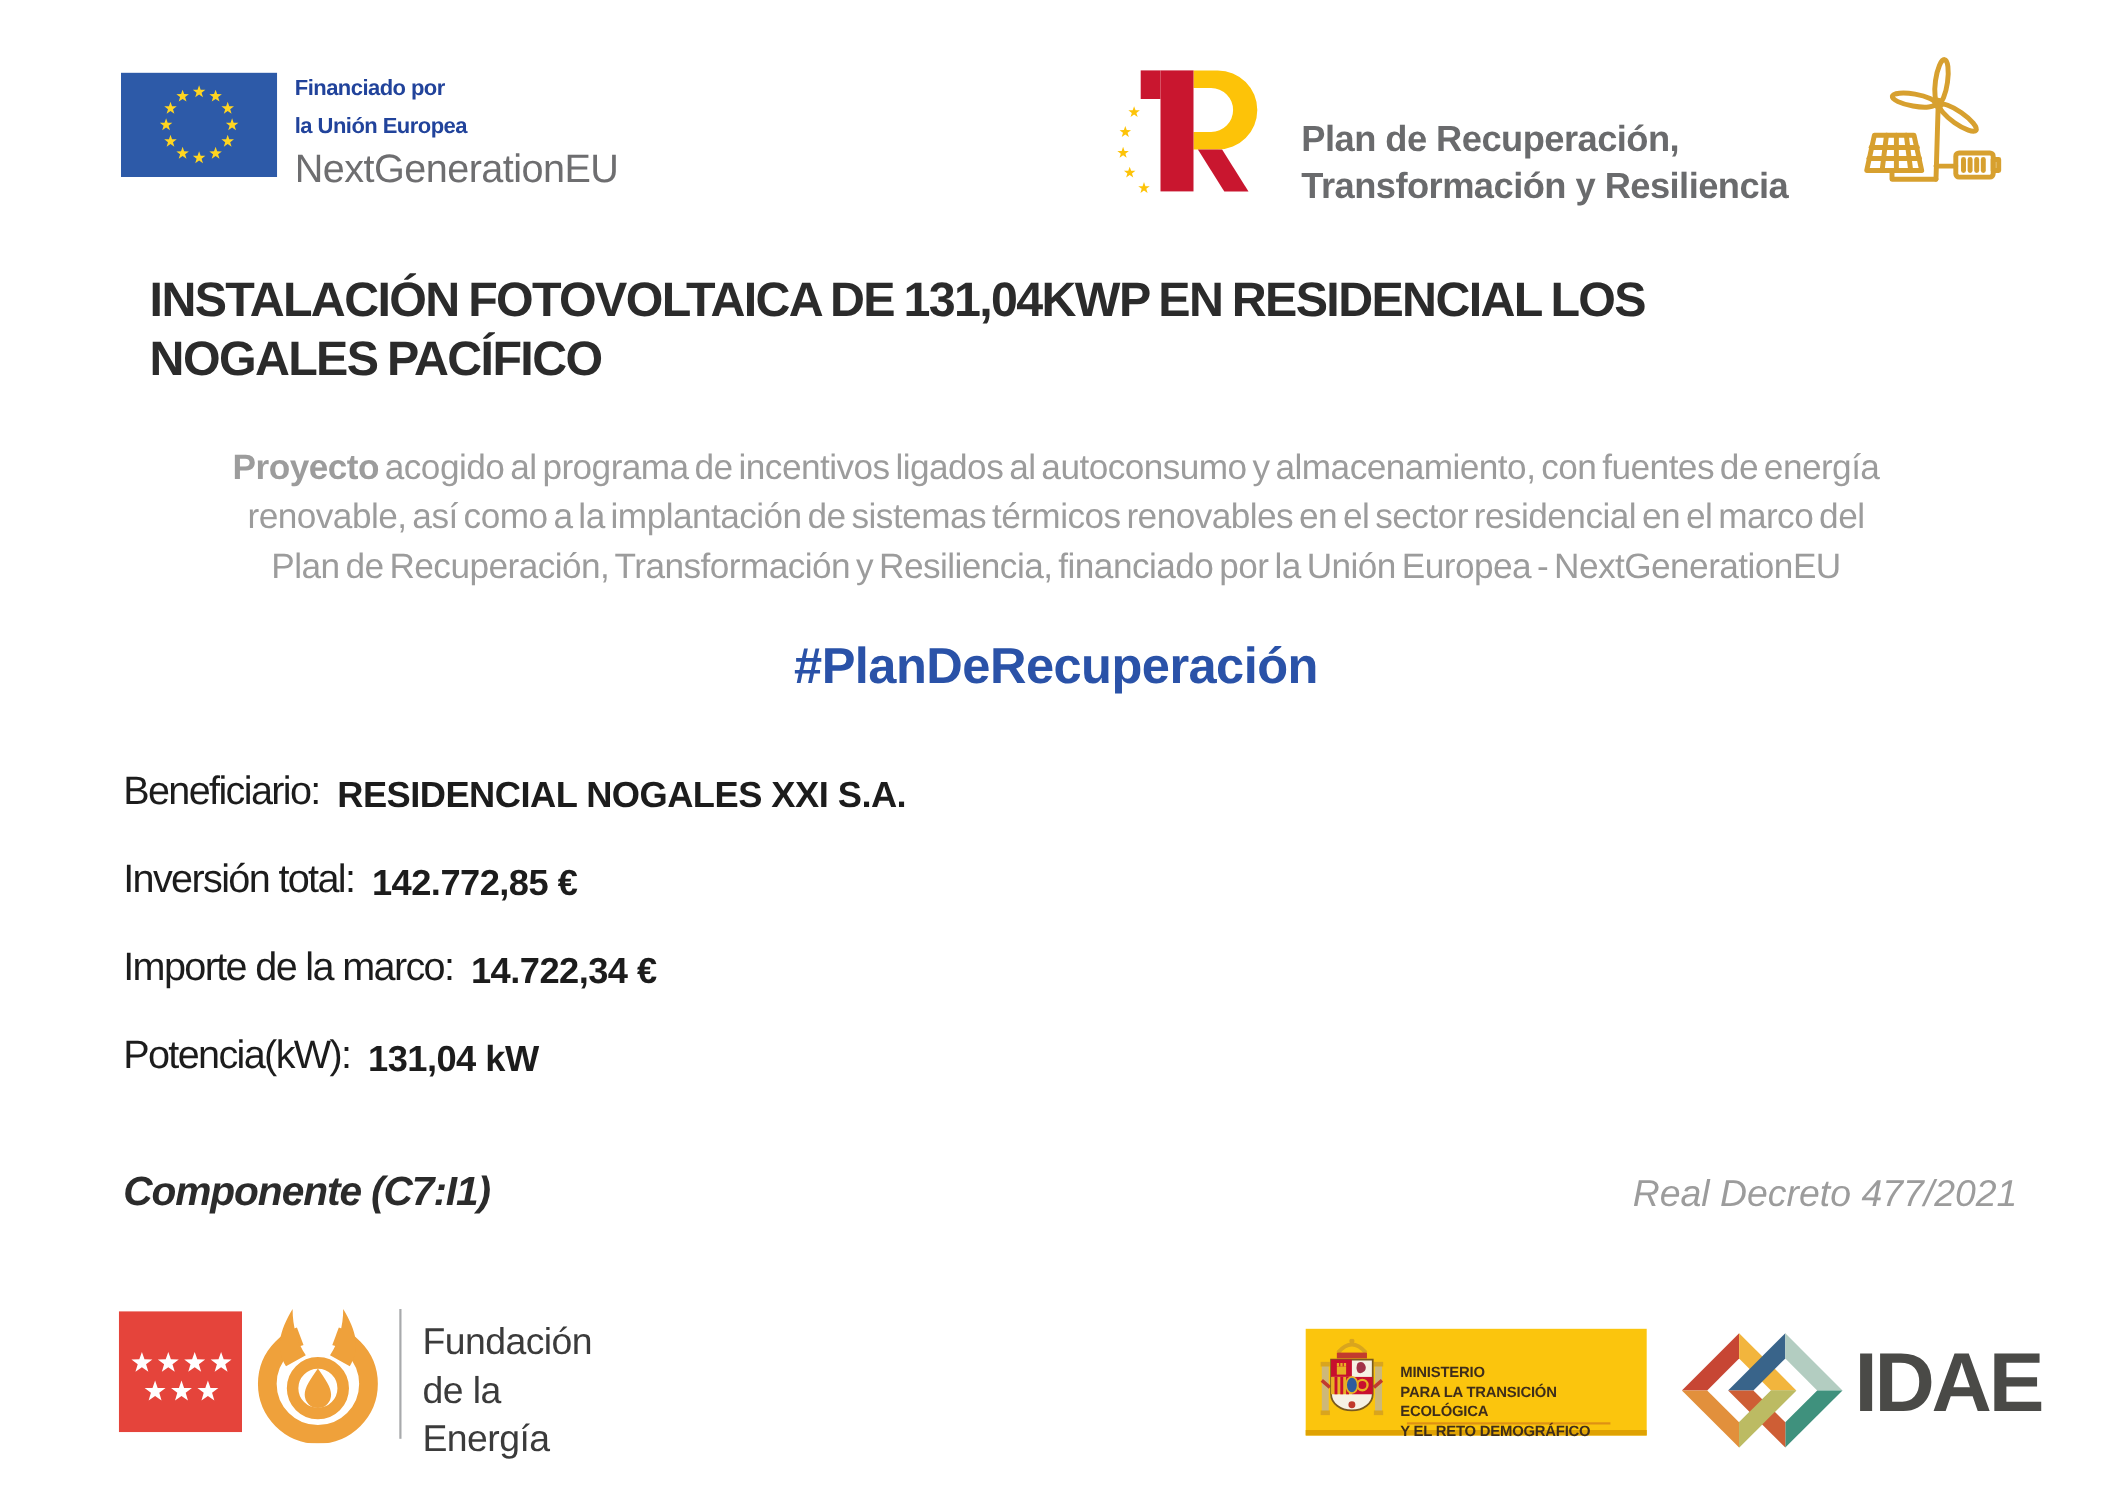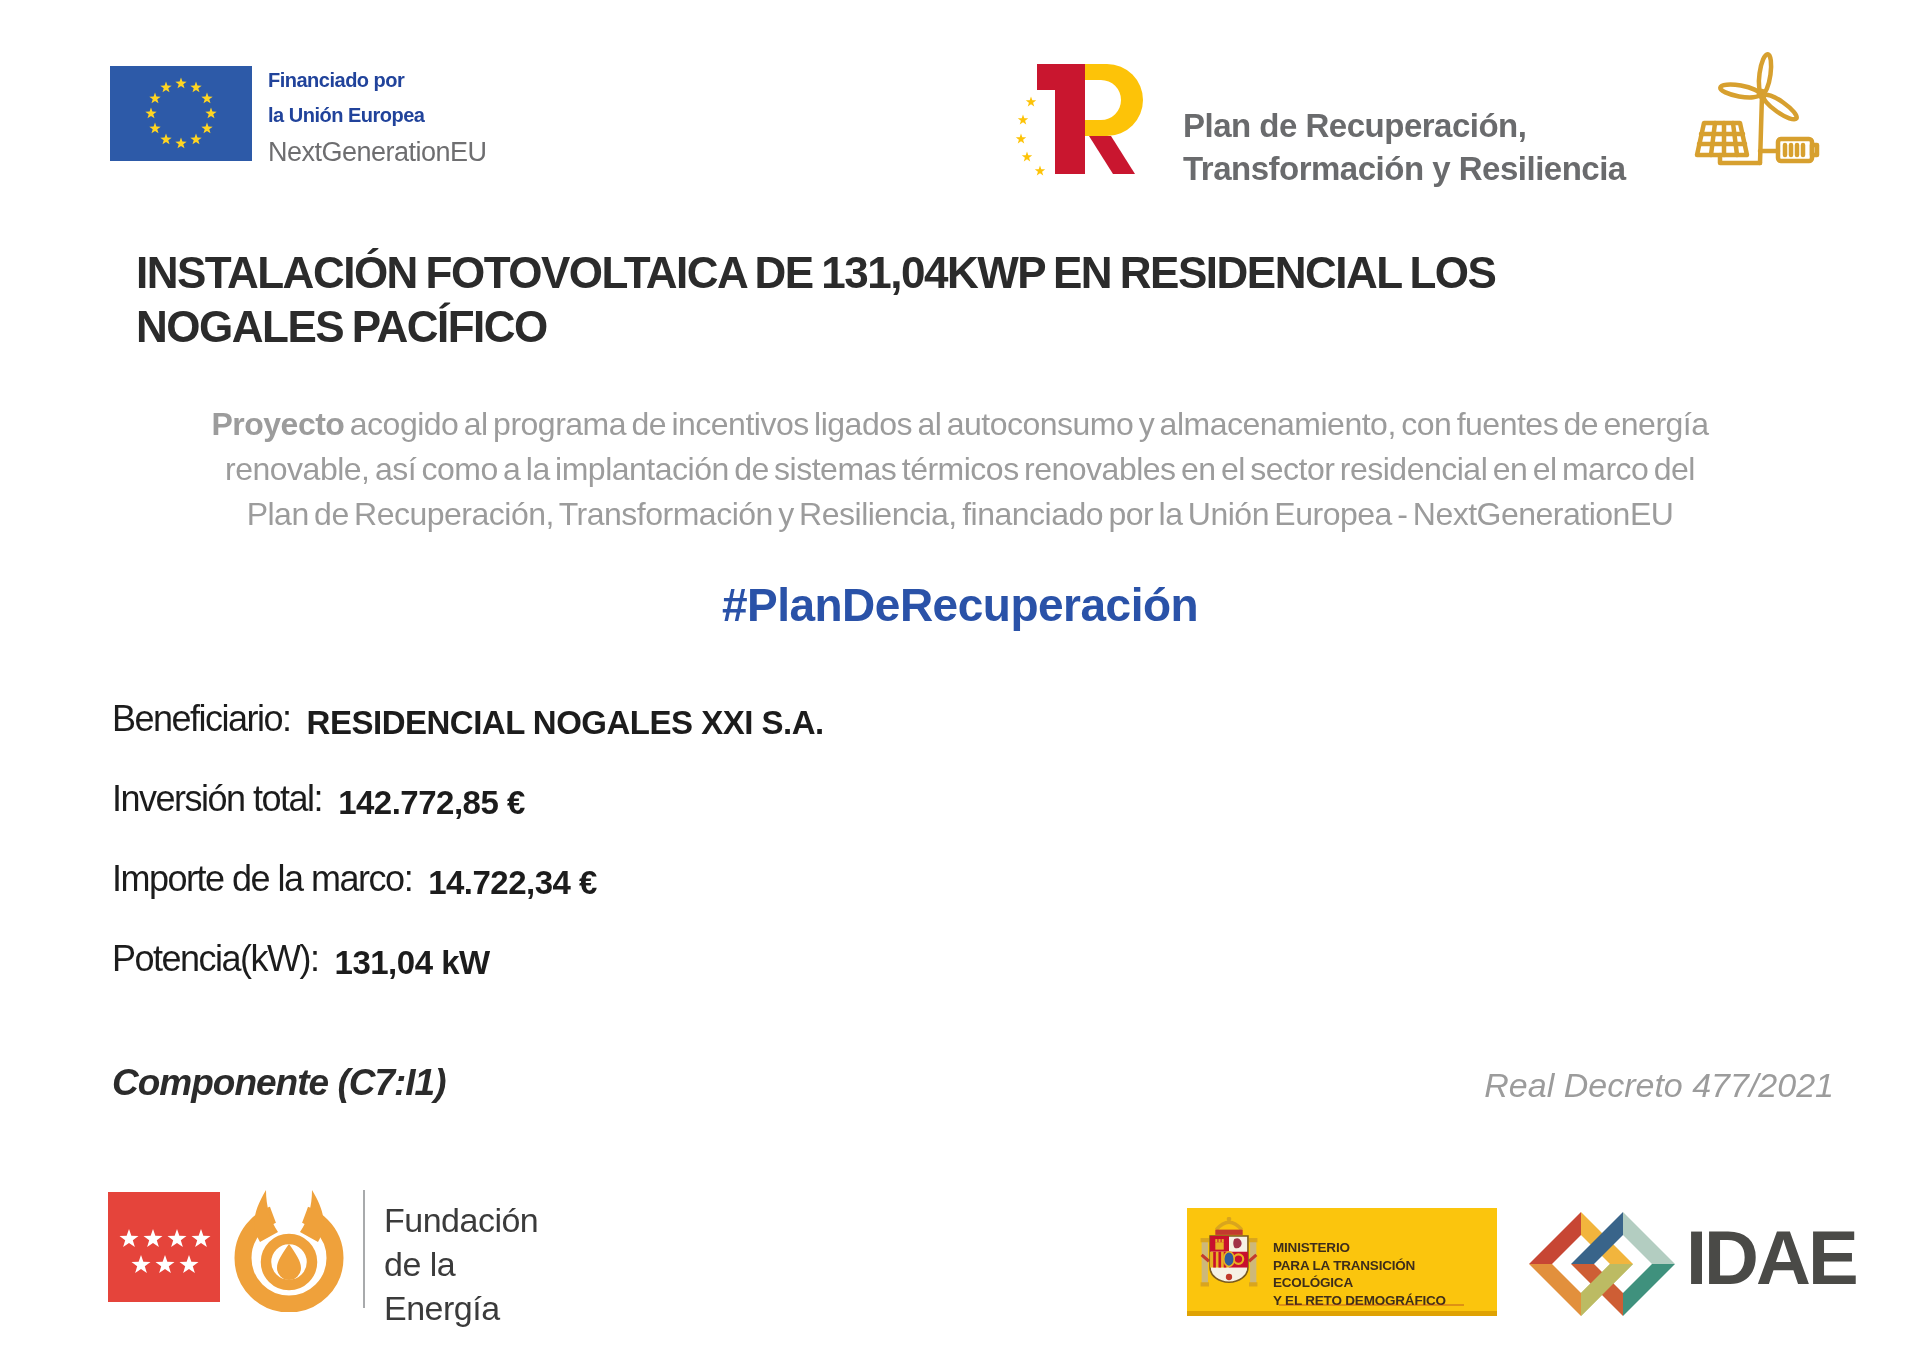--- a/index.html
+++ b/index.html
@@ -3,21 +3,21 @@
 <meta charset="utf-8">
 <style>
   html,body{margin:0;padding:0;background:#fff;}
   .page{position:relative;width:1920px;height:1358px;background:var(--page-bg,#fff);
         font-family:"Liberation Sans",sans-serif;overflow:hidden;}
   .abs{position:absolute;}
 
   
   .eu-text{left:268px;top:63px;line-height:35px;}
   .eu-text .blue{font-size:20px;font-weight:bold;color:var(--eu-text-blue,#21439B);letter-spacing:-.5px;}
-  .eu-text .gray{font-size:27px;color:var(--nextgen-gray,#6E6E70);margin-top:2px;letter-spacing:-.5px;}
+  .eu-text .gray{font-size:36px;color:var(--nextgen-gray,#6E6E70);margin-top:2px;letter-spacing:-.5px;}
   .prtr-text{left:1183px;top:104px;line-height:43px;font-size:33px;font-weight:bold;
              color:var(--prtr-gray,#6A6B6D);letter-spacing:-.5px;}
 
   
   .title{left:112px;top:246px;width:1570px;font-size:44px;font-weight:bold;line-height:54px;
          color:var(--title-color,#2B2B2B);letter-spacing:-1.5px;word-spacing:-2px;margin-left:24px;}
   .desc{left:60px;top:402px;width:1800px;text-align:center;font-size:32px;line-height:45px;
         color:var(--desc-gray,#9C9C9C);letter-spacing:-.5px;word-spacing:-3px;}
   .desc b{font-weight:bold;}
   .hashtag{left:0;top:578px;width:1920px;text-align:center;font-size:46px;font-weight:bold;
@@ -28,21 +28,21 @@
                   margin-left:16px;padding-top:6px;letter-spacing:-.5px;}
   .component{left:112px;top:1062px;font-size:37px;font-weight:bold;font-style:italic;
              color:var(--title-color,#2B2B2B);letter-spacing:-1px;}
   .decree{right:86px;top:1066px;font-size:34px;font-style:italic;color:var(--desc-gray,#9C9C9C);}
 
   
   .madrid-flag{left:108px;top:1192px;}
   .fund-logo{left:230px;top:1186px;}
   .fund-divider{left:363px;top:1190px;width:2px;height:118px;background:var(--divider-gray,#A8AAAC);}
   .fund-text{left:384px;top:1198px;font-size:34px;line-height:44px;color:#3B3B3B;letter-spacing:-.5px;}
-  .ministerio{left:1187px;top:1208px;width:310px;height:108px;background:var(--min-yellow,#FBC50D);
+  .ministerio{left:1187px;top:1208px;width:310px;height:97px;background:var(--min-yellow,#FBC50D);
               border-bottom:5px solid #DFA203;box-sizing:border-box;}
   .ministerio .crest{position:absolute;left:12px;top:9px;}
   .ministerio .mtext{position:absolute;left:86px;top:31px;font-size:13.5px;font-weight:bold;
                      line-height:17.5px;color:var(--min-text,#3E2D1A);letter-spacing:-.2px;}
   .ministerio .redline{position:absolute;left:92px;bottom:5px;width:185px;height:2px;
                        background:rgba(170,50,35,.35);}
   .idae-logo{left:1526px;top:1204px;}
   .idae-text{left:1686px;top:1214px;font-size:76px;font-weight:bold;color:var(--idae-text,#4A4A47);
              letter-spacing:-3px;}
 </style>

